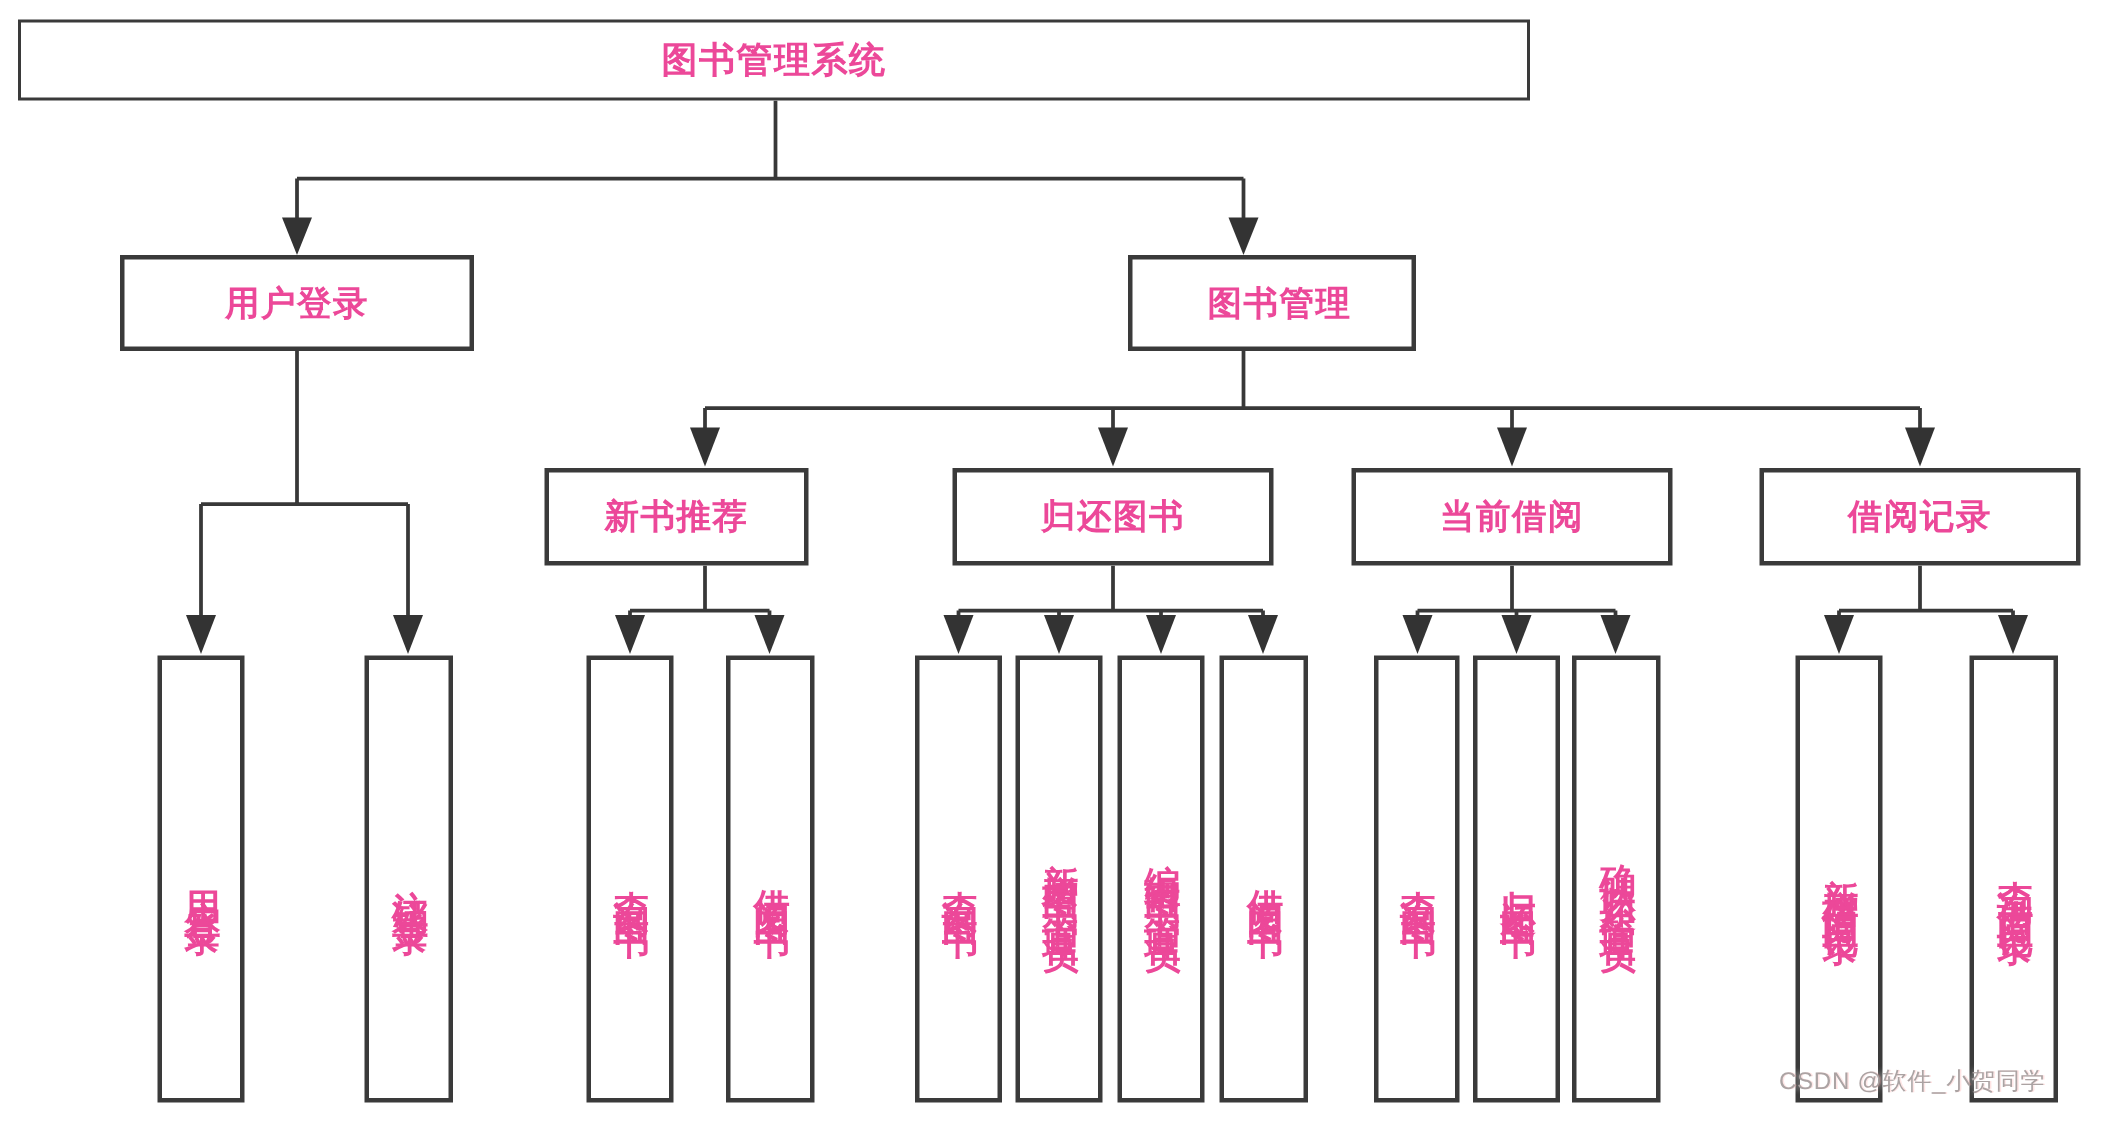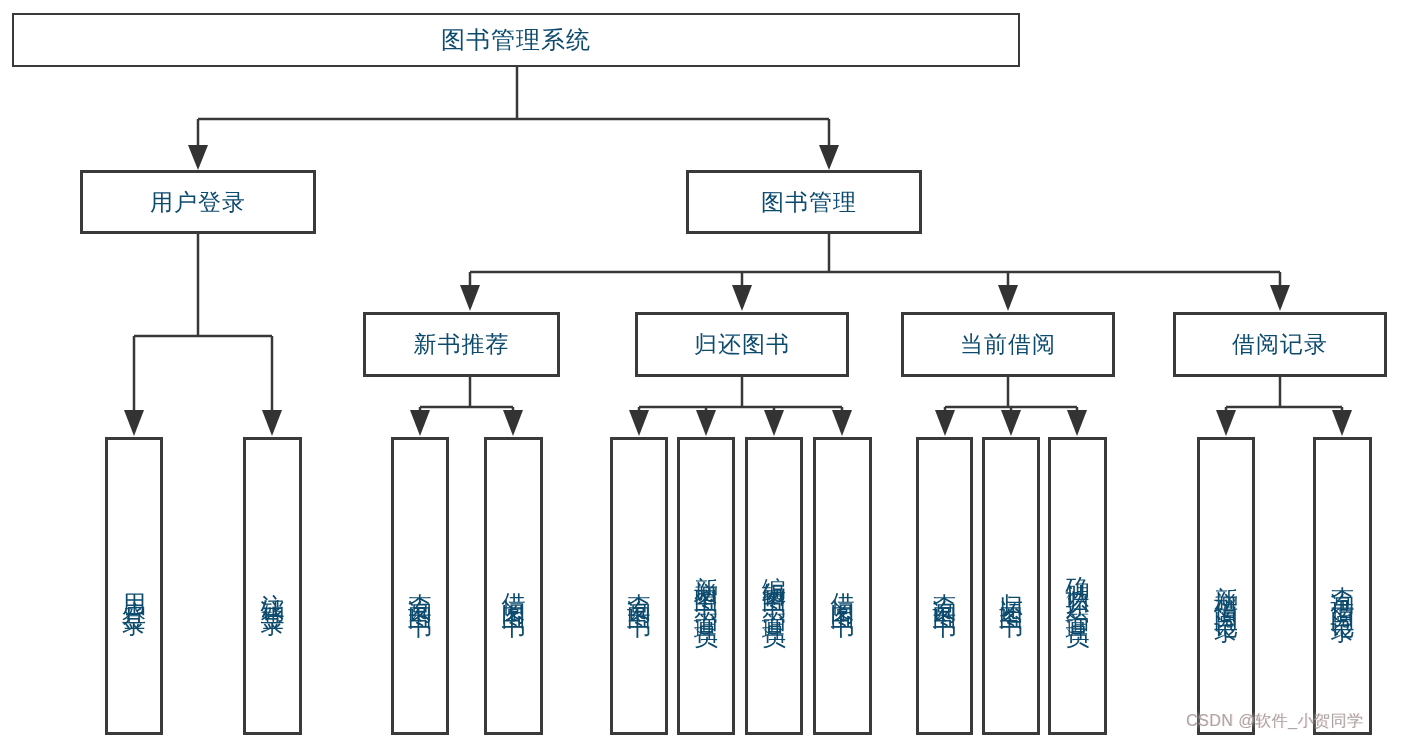--- a/index.html
+++ b/index.html
@@ -11,24 +11,25 @@
     overflow:hidden;
   }
   .box{
     position:absolute;
     box-sizing:border-box;
     border:3px solid #3a3a3a;
     background:#ffffff;
     display:flex;
     align-items:center;
     justify-content:center;
-    color:#0c4a6e;
+    color:#ec4899;
     font-size:23px;
     letter-spacing:1px;
     z-index:2;
+    font-weight:bold;
   }
   .root{border-width:2px;font-size:24px;}
   .vbox{
     writing-mode:vertical-rl;
     font-size:24px;
     letter-spacing:7px;
     line-height:1;
     padding-top:4px;
   }
   #connectors{
@@ -47,22 +48,22 @@
     font-size:16px;
     color:#aba3a3;
     letter-spacing:0.5px;
     white-space:nowrap;
     text-shadow:0 0 4px #ffffff, 1px 0 0 rgba(250,120,120,0.25);
   }
 
   
   .n-root        {left:12px;  top:13px;  width:1008px; height:54px;}
   .n-user-login  {left:80px;  top:170px; width:236px;  height:64px;}
-  .n-book-mgmt   {left:686px; top:170px; width:236px;  height:64px;padding-left:10px;}
-  .n-new-book    {left:363px; top:312px; width:197px;  height:65px;text-align:right;}
+  .n-book-mgmt   {left:752px; top:170px; width:192px;  height:64px;padding-left:10px;}
+  .n-new-book    {left:363px; top:312px; width:176px;  height:65px;text-align:right;}
   .n-book-borrow {left:635px; top:312px; width:214px;  height:65px;}
   .n-cur-borrow  {left:901px; top:312px; width:214px;  height:65px;}
   .n-borrow-rec  {left:1173px;top:312px; width:214px;  height:65px;}
   .leaf{top:437px;height:298px;width:58px;}
   .n-login      {left:105px;}
   .n-logout     {left:243px; width:59px;}
   .n-nbr-query  {left:391px;}
   .n-nbr-borrow {left:484px; width:59px;}
   .n-bb-query   {left:610px;}
   .n-bb-add     {left:677px;}

